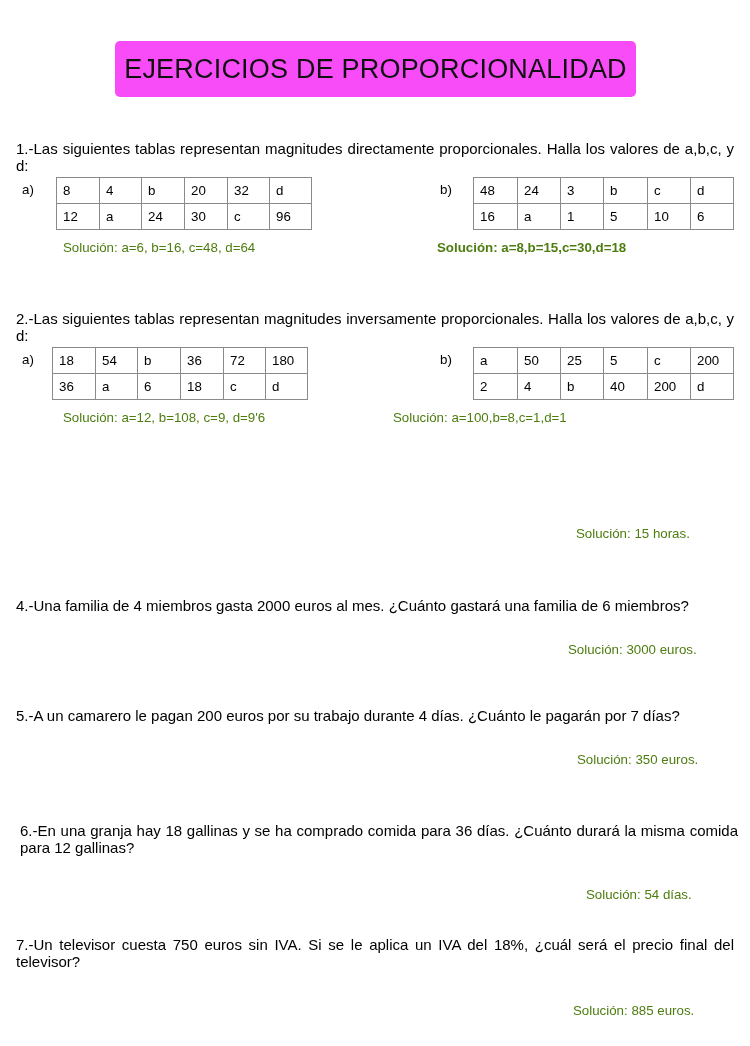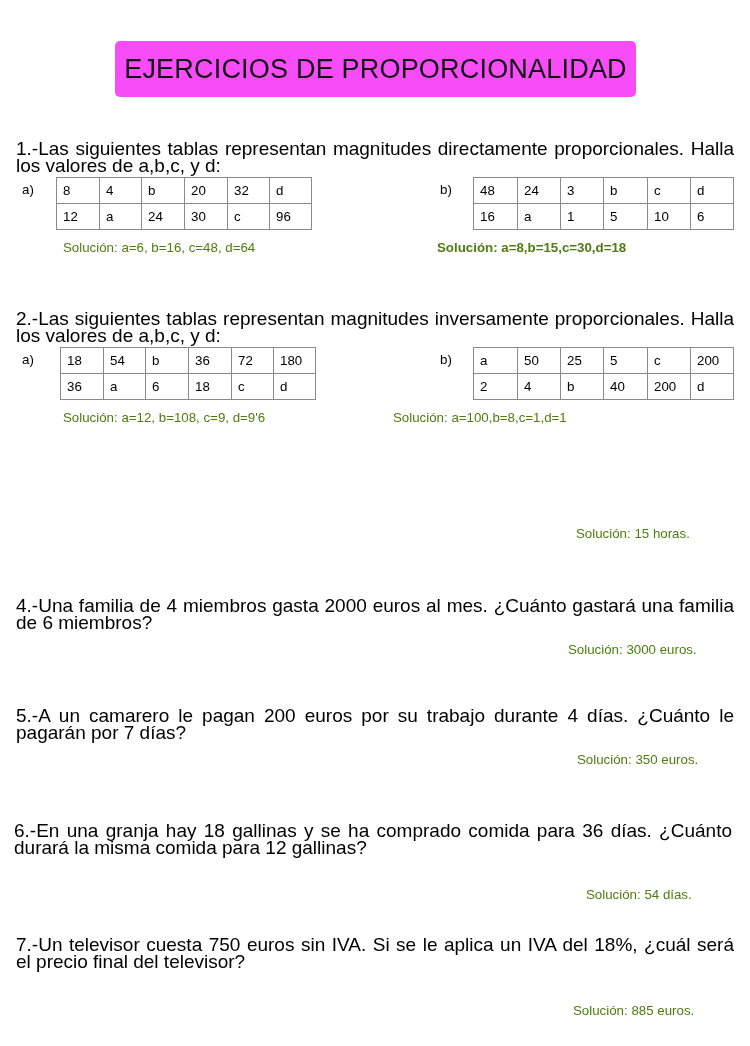--- a/index.html
+++ b/index.html
@@ -38,21 +38,21 @@
   }
   .title-text {
     font-size: 27px;
     letter-spacing: 0.2px;
     color: #111111;
     white-space: nowrap;
   }
 
   .qtext {
     position: absolute;
-    font-size: 19px;
+    font-size: 15px;
     line-height: 17px;
     color: #000;
     text-align: justify;
   }
 
   .sol {
     position: absolute;
     font-size: 13.3px;
     line-height: 17px;
     color: #4d7c0f;
@@ -154,21 +154,21 @@
       </tr>
     </tbody>
   </table>
 
   <div class="sol" style="left:437px; top:239px;font-weight:bold;">Solución: a=8,b=15,c=30,d=18</div>
 
   <div class="qtext" style="left:16px; top:310px; width:718px;">2.-Las siguientes tablas representan magnitudes inversamente proporcionales. Halla los valores de a,b,c, y d:</div>
 
   <div class="tbl-label" style="left:22px; top:351px;">a)</div>
 
-  <table class="grid" style="left:60px; top:347px; width:255px;">
+  <table class="grid" style="left:52px; top:347px; width:255px;">
     <colgroup>
       <col style="width:43px">
         <col style="width:42px">
         <col style="width:43px">
       <col style="width:43px">
         <col style="width:42px">
         <col style="width:42px">
     </colgroup>
     <tbody>
       <tr>
@@ -226,19 +226,19 @@
   <div class="sol" style="left:393px; top:409px;">Solución: a=100,b=8,c=1,d=1</div>
 
   <div class="sol" style="left:576px; top:525px;">Solución: 15 horas.</div>
 
   <div class="qtext" style="left:16px; top:597px; width:718px;">4.-Una familia de 4 miembros gasta 2000 euros al mes. ¿Cuánto gastará una familia de 6 miembros?</div>
   <div class="sol" style="left:568px; top:641px;">Solución: 3000 euros.</div>
 
   <div class="qtext" style="left:16px; top:707px; width:718px;">5.-A un camarero le pagan 200 euros por su trabajo durante 4 días. ¿Cuánto le pagarán por 7 días?</div>
   <div class="sol" style="left:577px; top:751px;">Solución: 350 euros.</div>
 
-  <div class="qtext" style="left:14px; top:822px; width:718px; text-align:justify;">6.-En una granja hay 18 gallinas y se ha comprado comida para 36 días. ¿Cuánto durará la misma comida para 12 gallinas?</div>
+  <div class="qtext" style="left:20px; top:822px; width:718px; text-align:justify;">6.-En una granja hay 18 gallinas y se ha comprado comida para 36 días. ¿Cuánto durará la misma comida para 12 gallinas?</div>
   <div class="sol" style="left:586px; top:886px;">Solución: 54 días.</div>
 
   <div class="qtext" style="left:16px; top:936px; width:718px;">7.-Un televisor cuesta 750 euros sin IVA. Si se le aplica un IVA del 18%, ¿cuál será el precio final del televisor?</div>
   <div class="sol" style="left:573px; top:1002px;">Solución: 885 euros.</div>
 
 </div>
 
 </body></html>

